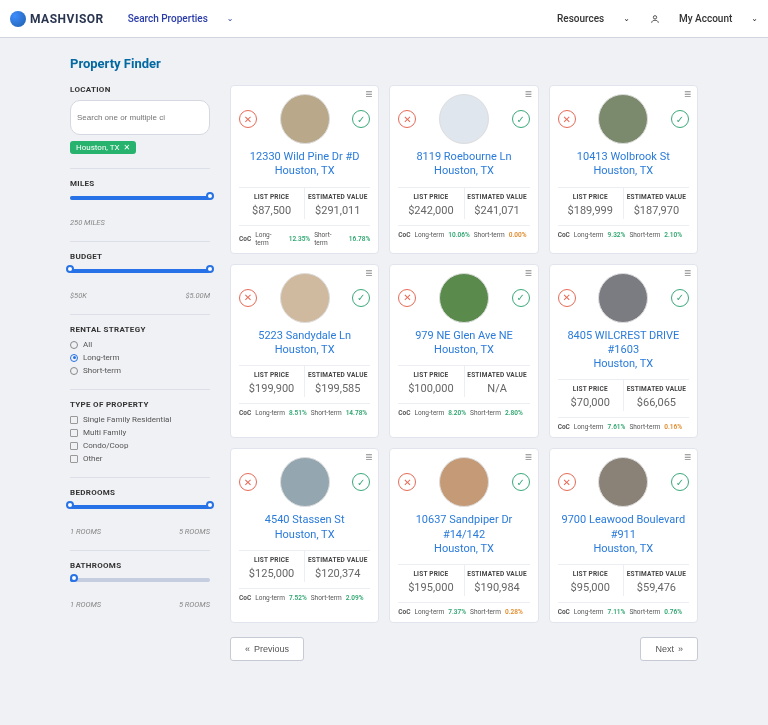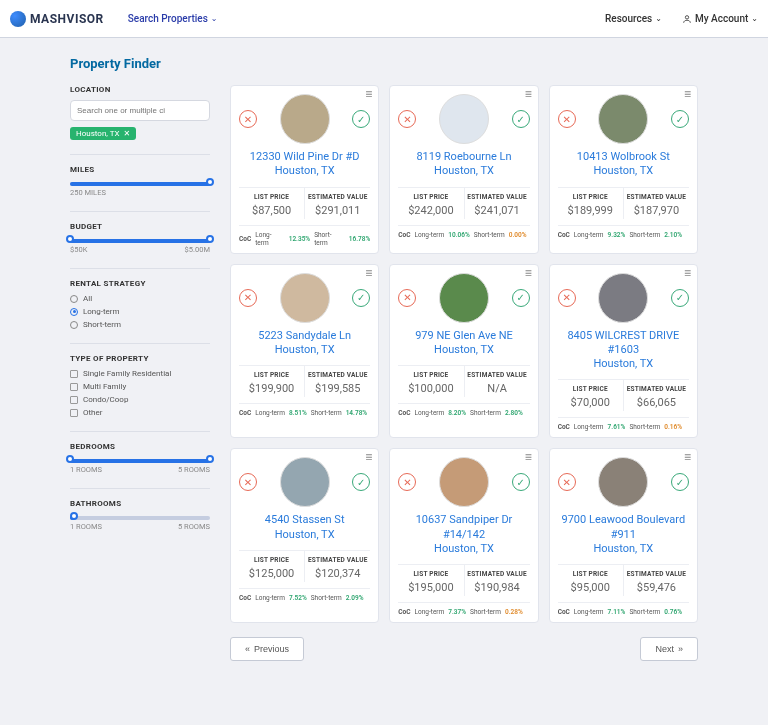--- a/index.html
+++ b/index.html
@@ -1,36 +1,36 @@
 <!DOCTYPE html>
 <html><head>
 <meta charset="utf-8">
 <style>
 * { box-sizing: border-box; margin: 0; padding: 0; }
 body { font-family: -apple-system, BlinkMacSystemFont, 'Segoe UI', Roboto, sans-serif; background: #f0f1f5; color: #333; font-size: 10px; width: 768px; }
 .header { background: #fff; border-bottom: 1px solid #d0d5e0; height: 38px; display: flex; align-items: center; padding: 0 10px; justify-content: space-between; }
 .header-left { display: flex; align-items: center; gap: 24px; }
 .logo { display: flex; align-items: center; gap: 4px; font-weight: 700; font-size: 12px; color: #2a3550; letter-spacing: 0.5px; }
 .logo-icon { width: 16px; height: 16px; border-radius: 50%; background: radial-gradient(circle at 30% 30%, #3e8cff, #1f5fa9); display:inline-block; }
-.nav-link { color: #2a3ca9; font-size: 10px; font-weight: 500; cursor: pointer; display: flex; align-items: center; gap: 3px; }
+.nav-link { color: #2a3ca9; font-size: 10px; font-weight: 500; cursor: pointer; display: flex; align-items: center; gap: 19px; }
 .header-right { display: flex; align-items: center; gap: 20px; }
 .chev { font-size: 8px; }
 .page { padding: 18px 70px 30px 70px; }
 .page-title { font-size: 13px; font-weight: 700; color: #0369a1; margin-bottom: 14px; }
 .layout { display: flex; gap: 20px; }
 .sidebar { width: 140px; flex-shrink: 0; }
 .side-label { font-size: 8px; font-weight: 700; color: #333; letter-spacing: 0.3px; margin-bottom: 6px; }
-.search-input { width: 100%; border: 1px solid #d5d8e0; border-radius: 4px; padding: 5px 6px; font-size: 8px; color: #555; background: #fff; }
+.search-input { width: 100%; border: 1px solid #d5d8e0; border-radius: 10px; padding: 12px 6px; font-size: 8px; color: #555; background: #fff; }
 .tag { display: inline-flex; align-items: center; background: #27b36e; color: #fff; font-size: 8px; padding: 2px 6px; border-radius: 3px; margin-top: 6px; gap: 4px; }
 .tag-x { cursor: pointer; font-size: 8px; }
 .section { border-top: 1px solid #dcdfe7; padding-top: 10px; margin-top: 14px; }
 .slider-track { position: relative; height: 4px; background: #c5cde0; border-radius: 3px; margin-top: 8px; }
 .slider-fill { position: absolute; height: 100%; background: #2772e6; border-radius: 3px; }
 .slider-thumb { position: absolute; width: 8px; height: 8px; background: #fff; border: 2px solid #2772e6; border-radius: 50%; top: -4px; transform: translateX(-50%); }
-.slider-caption { font-size: 7.5px; color: #888; margin-top: 2px; display: flex; justify-content: space-between; }
+.slider-caption { font-size: 7.5px; color: #888; margin-top: 18px; display: flex; justify-content: space-between; font-style: italic; }
 .radio-list, .check-list { display: flex; flex-direction: column; gap: 4px; margin-top: 4px; }
 .radio-item, .check-item { display: flex; align-items: center; gap: 5px; font-size: 8px; color: #555; }
 .radio { width: 8px; height: 8px; border-radius: 50%; border: 1px solid #888; display: inline-block; position: relative; }
 .radio.checked { border-color: #2772e6; }
 .radio.checked::after { content: ''; position: absolute; inset: 1.5px; background: #2772e6; border-radius: 50%; }
 .check { width: 8px; height: 8px; border: 1px solid #999; display: inline-block; border-radius: 1px; }
 .grid { display: grid; grid-template-columns: repeat(3, 1fr); gap: 10px; flex: 1; }
 .card { background: #fff; border: 1px solid #e1e4ec; border-radius: 4px; padding: 8px 8px 6px 8px; position: relative; display: flex; flex-direction: column; }
 .card-top { display: flex; align-items: center; justify-content: space-between; }
 .card-menu { position: absolute; top: 6px; right: 6px; color: #888; font-size: 12px; line-height: 4px; cursor: pointer; }

